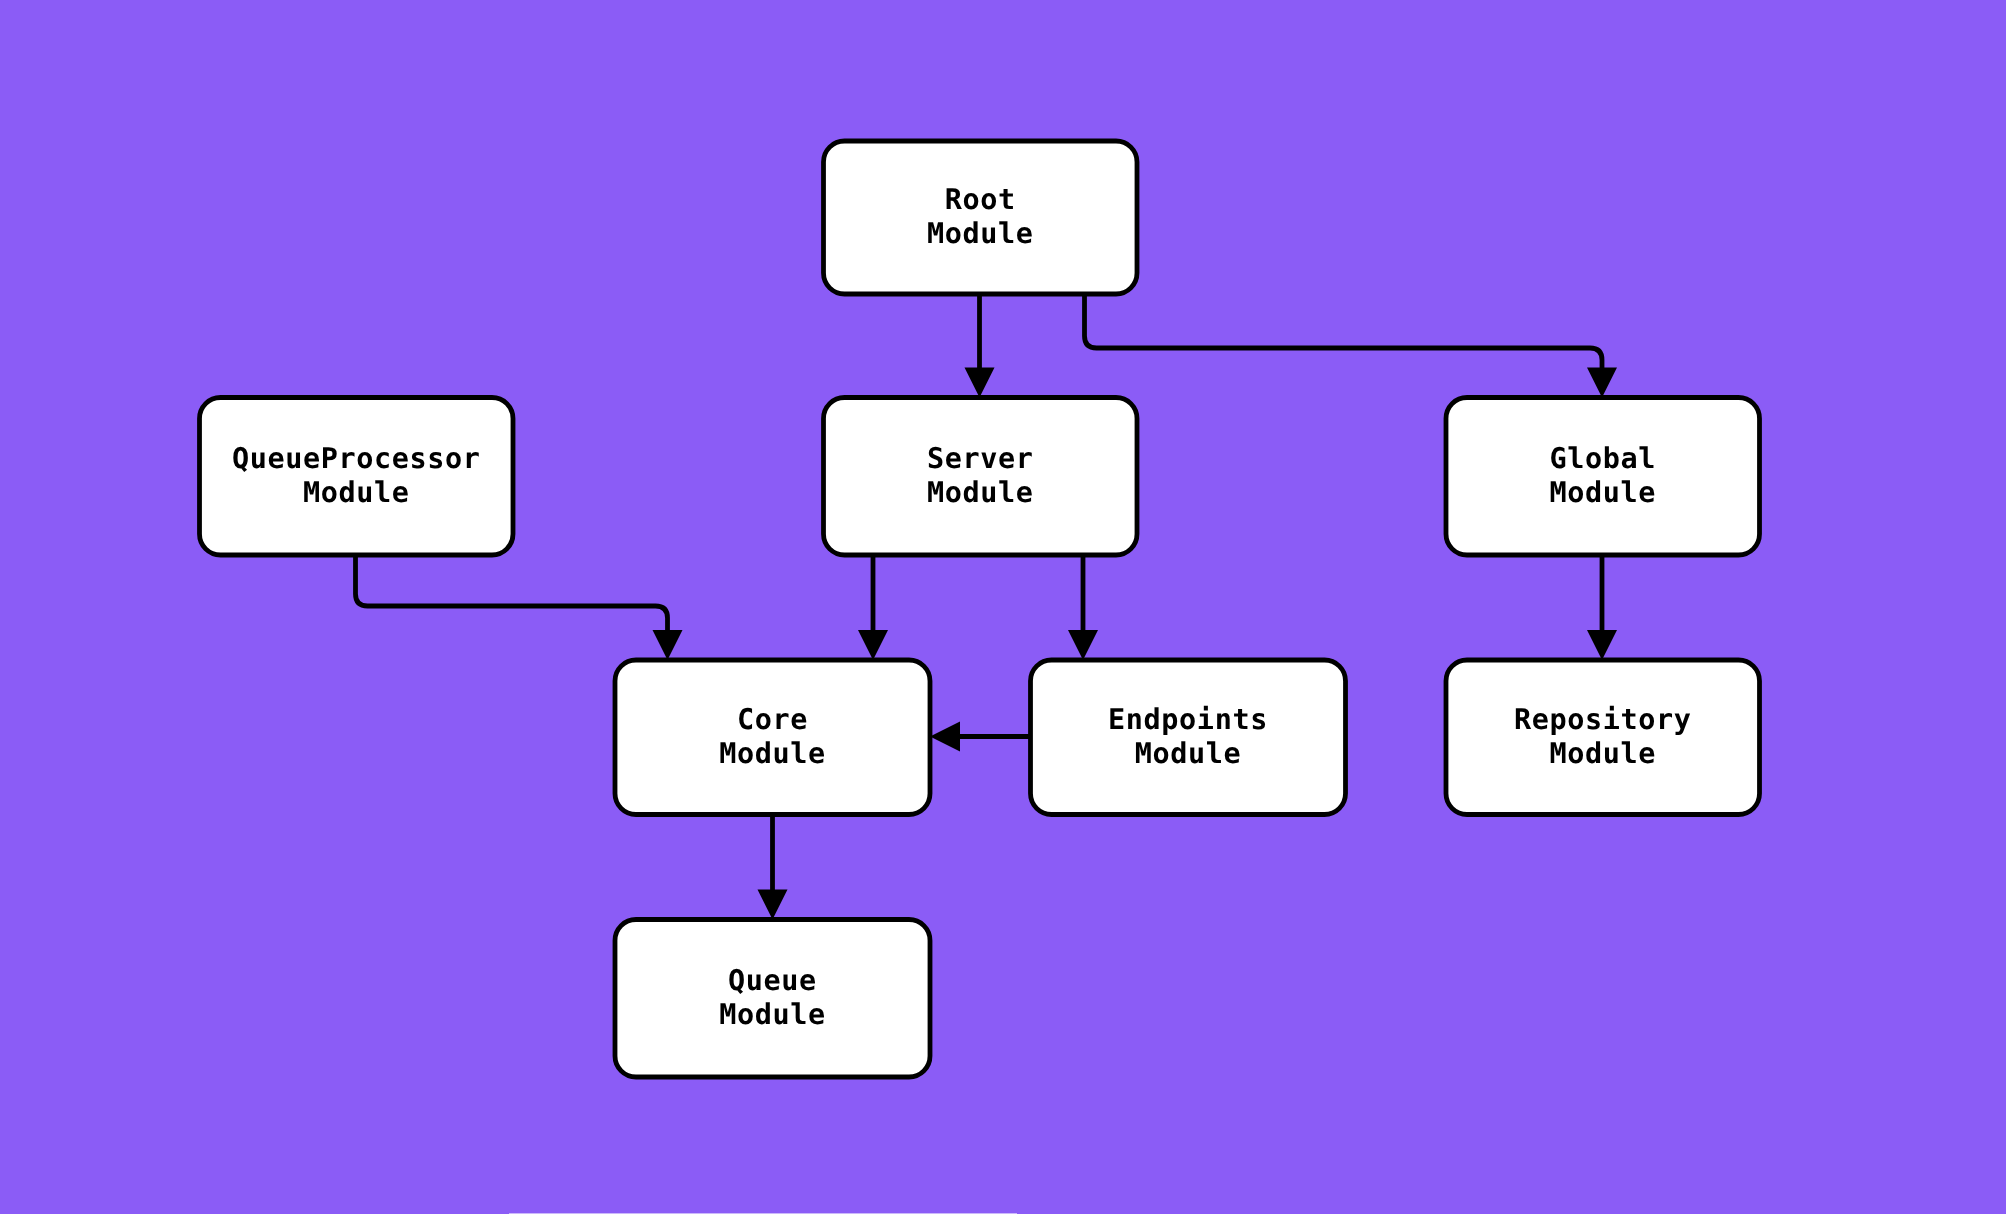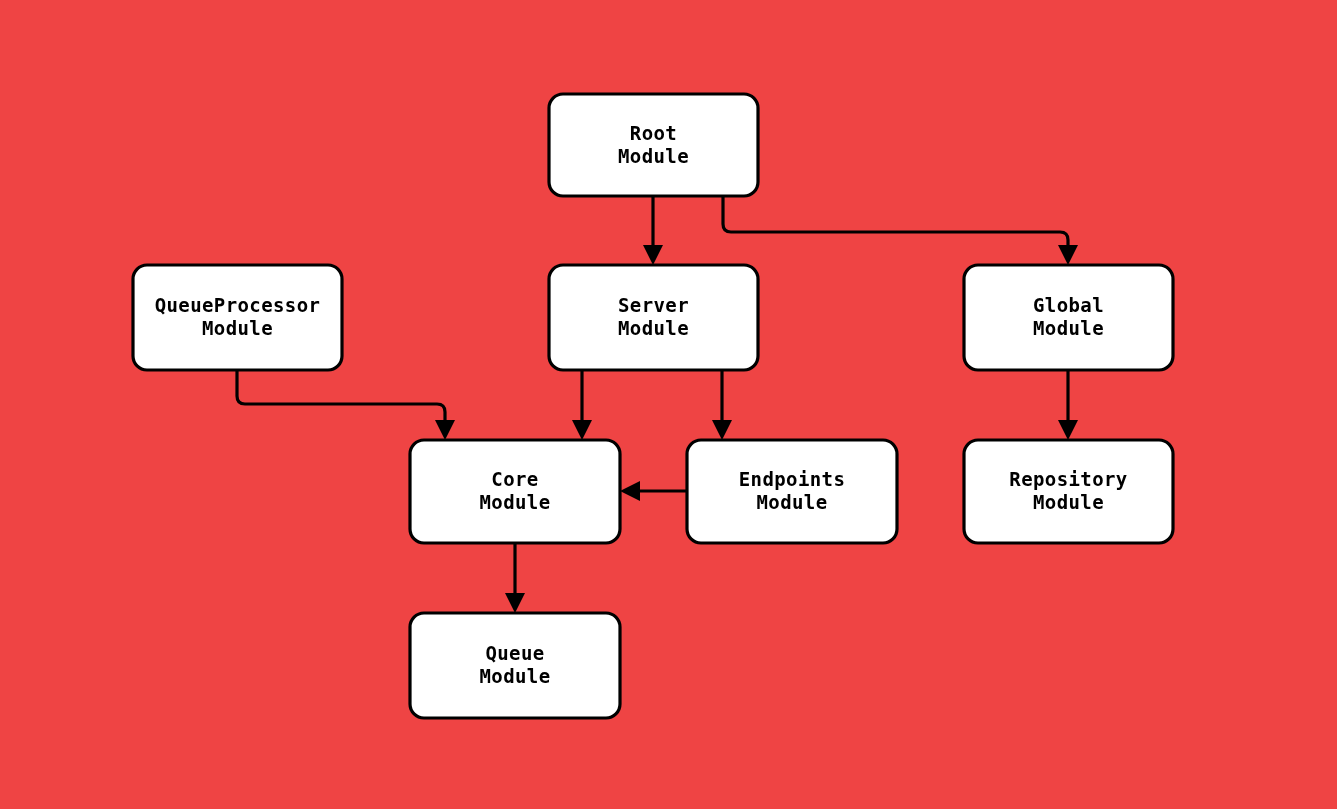--- a/index.html
+++ b/index.html
@@ -11,21 +11,21 @@
   body {
     width: 1337px;
     height: 809px;
     overflow: hidden;
     font-family: "DejaVu Sans Mono", "Liberation Mono", monospace;
   }
   #diagram-root {
     position: relative;
     width: 1337px;
     height: 809px;
-    background: #ef4444;
+    background: #8b5cf6;
   }
   svg#diagram-svg {
     display: block;
     width: 1337px;
     height: 809px;
   }
   .node-box {
     fill: #ffffff;
     stroke: #000000;
     stroke-width: 3.2;

